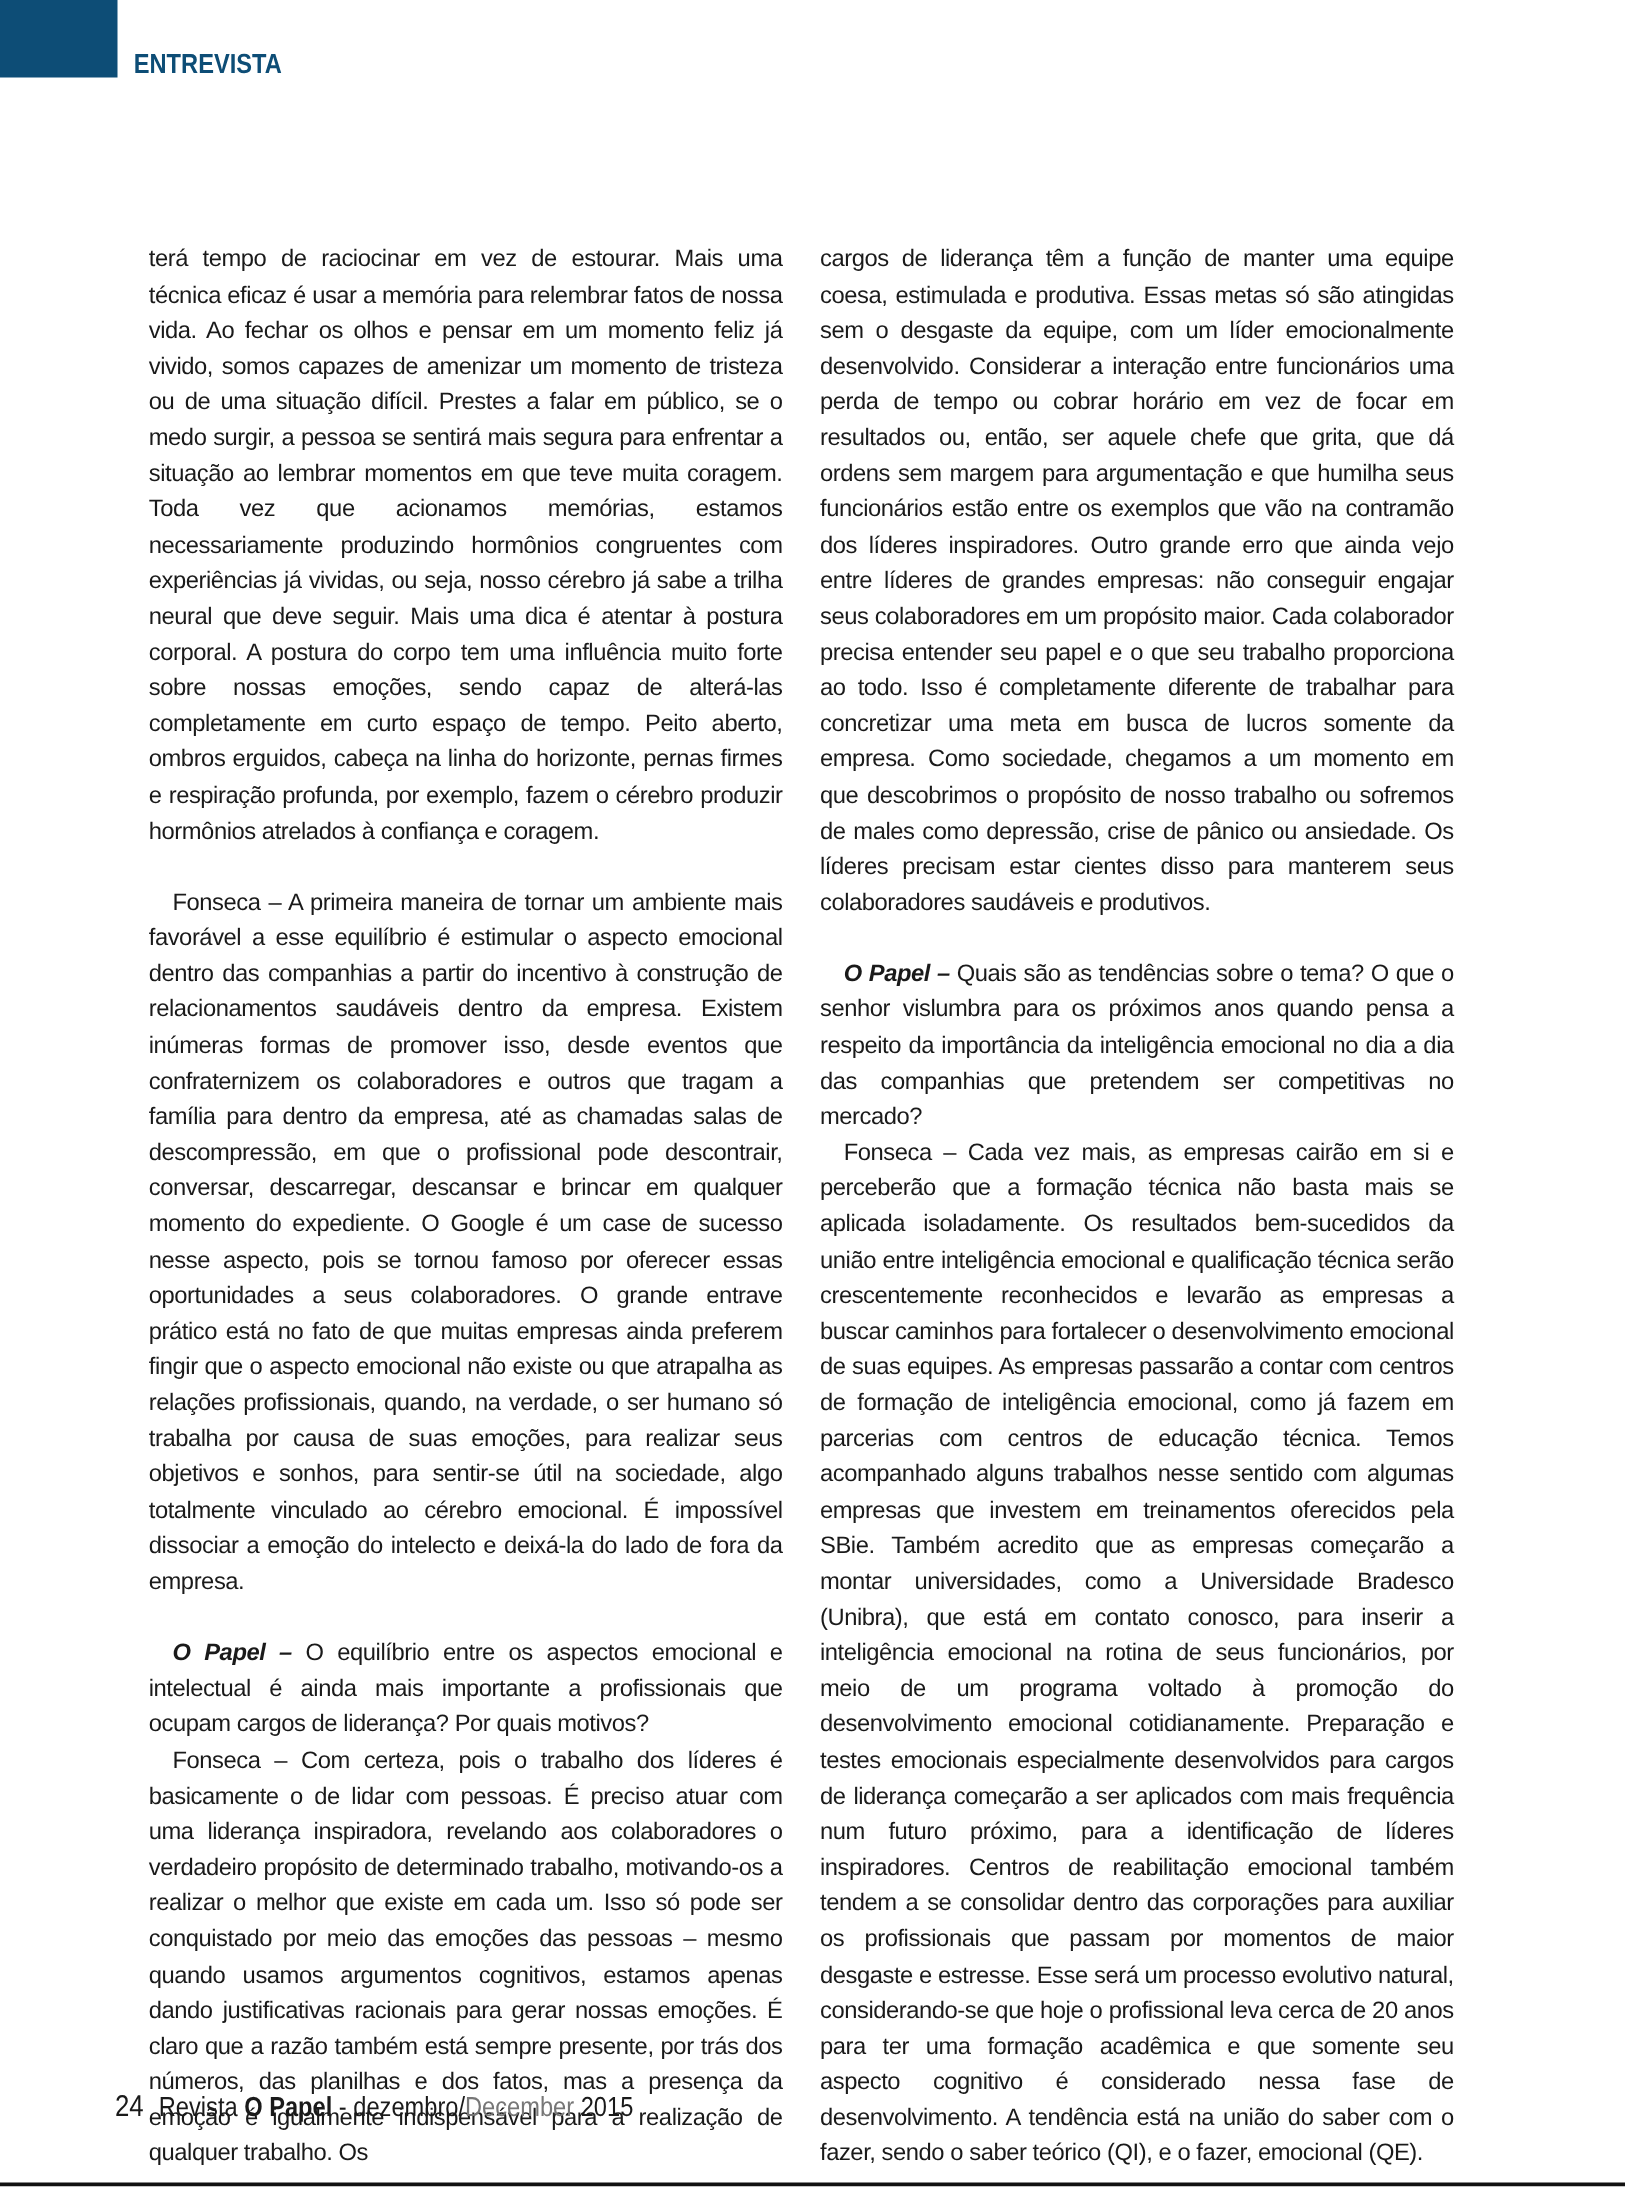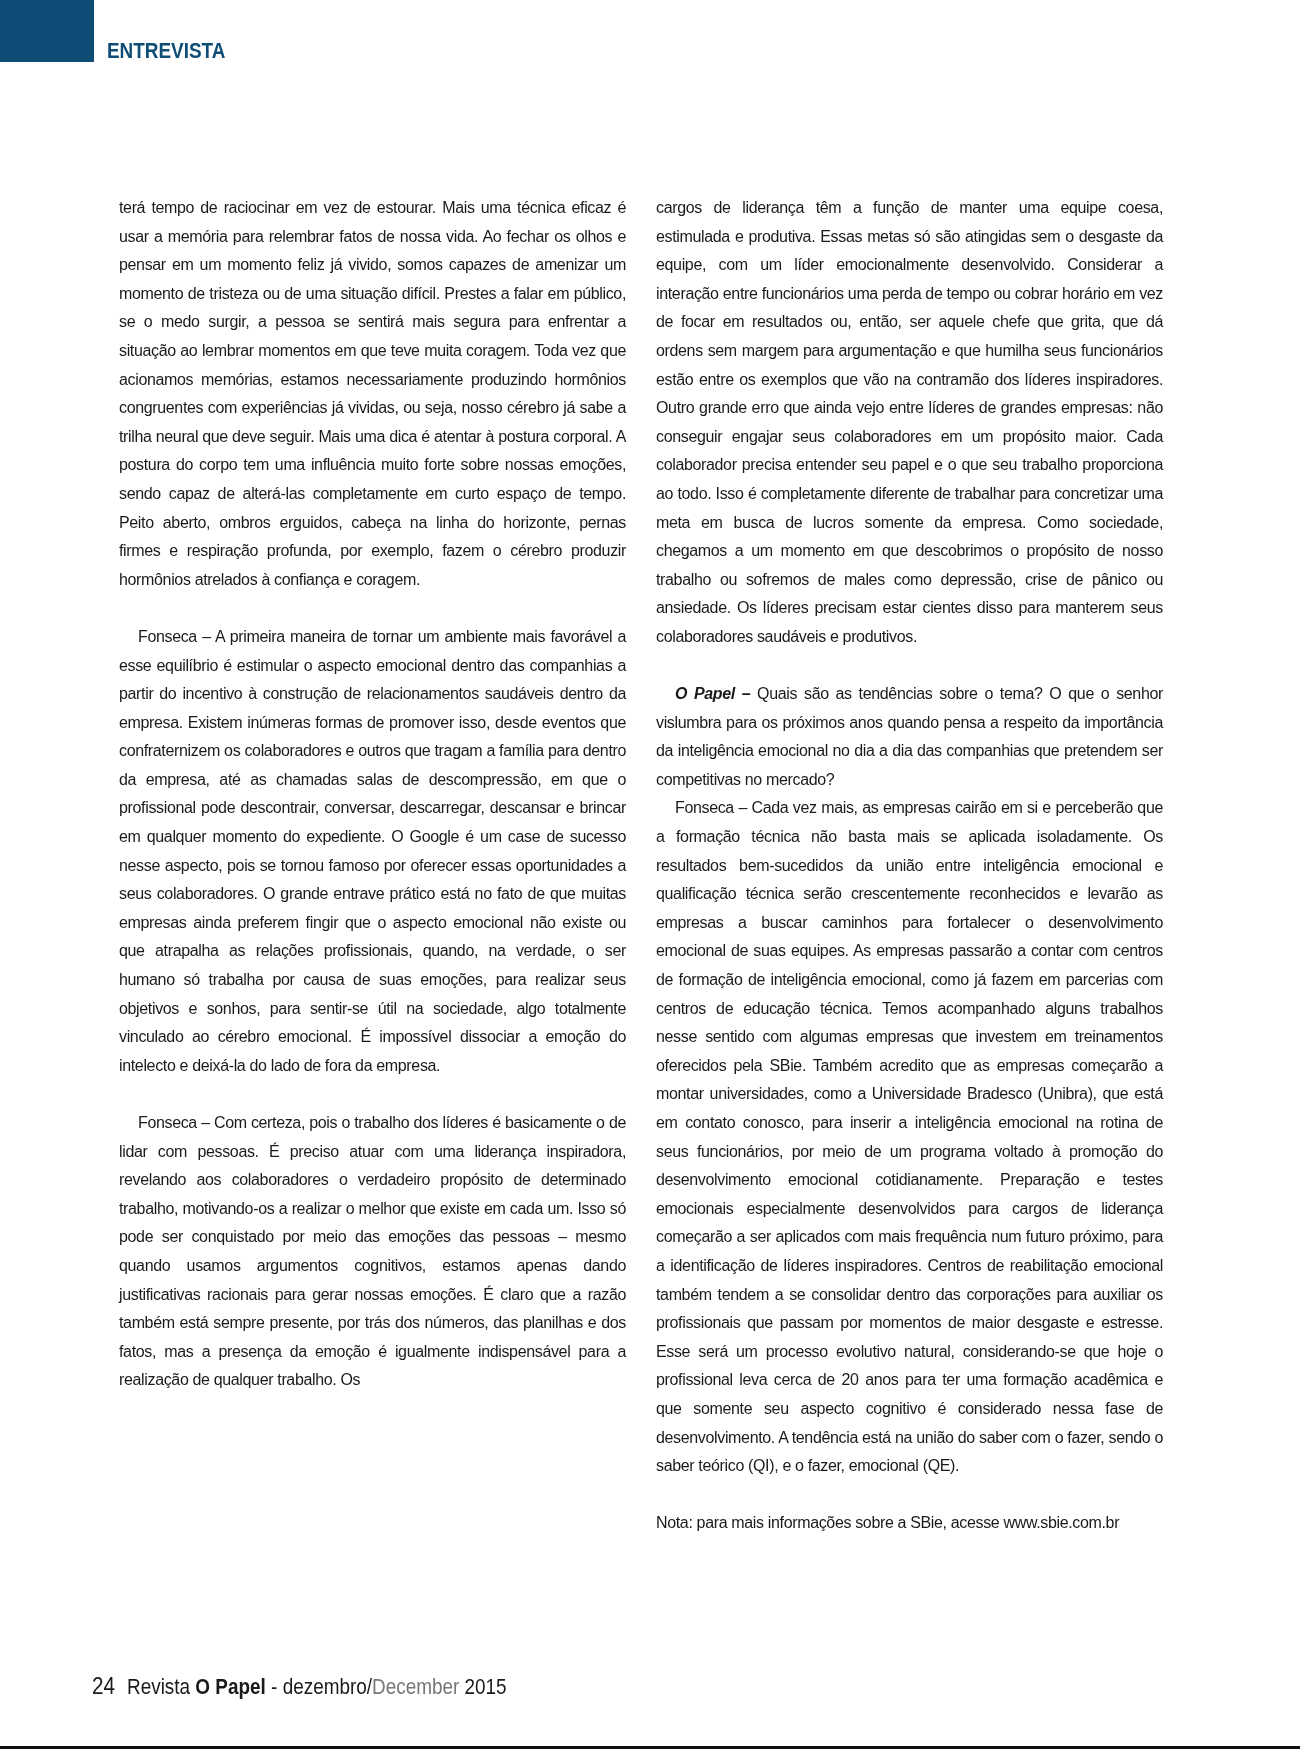--- a/index.html
+++ b/index.html
@@ -1,19 +1,19 @@
 <!DOCTYPE html>
 <html><head>
   <meta charset="utf-8">
   <style>
     html, body { margin:0; padding:0; background:#ffffff; }
     body { width:1300px; height:1750px; position:relative; overflow:hidden; font-family:"Liberation Sans", sans-serif; color:#1a1a1a; }
     .top-block { position:absolute; left:0; top:0; width:94px; height:62px; background:#0d4d76; }
     .section-label { position:absolute; left:107px; top:38px; font-family:"Liberation Sans", sans-serif; font-weight:bold; font-size:22px; color:#0d4d76; letter-spacing:0px; transform:scaleX(0.86); transform-origin:left top; }
-    .column { position:absolute; top:194px; width:507px; font-size:16px; line-height:28.6px; text-align:justify; letter-spacing:-0.35px; word-spacing:0px; }
+    .column { position:absolute; top:194px; width:507px; font-size:19px; line-height:28.6px; text-align:justify; letter-spacing:-0.35px; word-spacing:0px; }
     .col-left { left:119px; }
     .col-right { left:656px; }
     .column p { margin:0; }
     .gap { height:28.6px; }
     .indent { text-indent:19px; }
     .q-label { font-weight:bold; font-style:italic; }
     .a-label { font-weight:normal; }
     .footer { position:absolute; left:92px; top:1672px; font-size:22px; color:#1a1a1a; transform:scaleX(0.86); transform-origin:left top; white-space:nowrap; }
     .footer .page-num { margin-right:14px; font-size:24px; }
     .footer .mag-name { font-weight:bold; }
@@ -24,20 +24,21 @@
 <body>
 
 <div class="top-block"></div>
 <div class="section-label">ENTREVISTA</div>
 
 <div class="column col-left">
   <p>terá tempo de raciocinar em vez de estourar. Mais uma técnica eficaz é usar a memória para relembrar fatos de nossa vida. Ao fechar os olhos e pensar em um momento feliz já vivido, somos capazes de amenizar um momento de tristeza ou de uma situação difícil. Prestes a falar em público, se o medo surgir, a pessoa se sentirá mais segura para enfrentar a situação ao lembrar momentos em que teve muita coragem. Toda vez que acionamos memórias, estamos necessariamente produzindo hormônios congruentes com experiências já vividas, ou seja, nosso cérebro já sabe a trilha neural que deve seguir. Mais uma dica é atentar à postura corporal. A postura do corpo tem uma influência muito forte sobre nossas emoções, sendo capaz de alterá-las completamente em curto espaço de tempo. Peito aberto, ombros erguidos, cabeça na linha do horizonte, pernas firmes e respiração profunda, por exemplo, fazem o cérebro produzir hormônios atrelados à confiança e coragem.</p>
   <div class="gap"></div>
   <p class="indent"><span class="a-label">Fonseca –</span><span> A primeira maneira de tornar um ambiente mais favorável a esse equilíbrio é estimular o aspecto emocional dentro das companhias a partir do incentivo à construção de relacionamentos saudáveis dentro da empresa. Existem inúmeras formas de promover isso, desde eventos que confraternizem os colaboradores e outros que tragam a família para dentro da empresa, até as chamadas salas de descompressão, em que o profissional pode descontrair, conversar, descarregar, descansar e brincar em qualquer momento do expediente. O Google é um case de sucesso nesse aspecto, pois se tornou famoso por oferecer essas oportunidades a seus colaboradores. O grande entrave prático está no fato de que muitas empresas ainda preferem fingir que o aspecto emocional não existe ou que atrapalha as relações profissionais, quando, na verdade, o ser humano só trabalha por causa de suas emoções, para realizar seus objetivos e sonhos, para sentir-se útil na sociedade, algo totalmente vinculado ao cérebro emocional. É impossível dissociar a emoção do intelecto e deixá-la do lado de fora da empresa.</span></p>
   <div class="gap"></div>
+  <p class="indent"><span class="q-label">O Papel –</span><span> O equilíbrio entre os aspectos emocional e intelectual é ainda mais importante a profissionais que ocupam cargos de liderança? Por quais motivos?</span></p>
   <p class="indent"><span class="a-label">Fonseca –</span><span> Com certeza, pois o trabalho dos líderes é basicamente o de lidar com pessoas. É preciso atuar com uma liderança inspiradora, revelando aos colaboradores o verdadeiro propósito de determinado trabalho, motivando-os a realizar o melhor que existe em cada um. Isso só pode ser conquistado por meio das emoções das pessoas – mesmo quando usamos argumentos cognitivos, estamos apenas dando justificativas racionais para gerar nossas emoções. É claro que a razão também está sempre presente, por trás dos números, das planilhas e dos fatos, mas a presença da emoção é igualmente indispensável para a realização de qualquer trabalho. Os</span></p>
 </div>
 
 <div class="column col-right">
   <p>cargos de liderança têm a função de manter uma equipe coesa, estimulada e produtiva. Essas metas só são atingidas sem o desgaste da equipe, com um líder emocionalmente desenvolvido. Considerar a interação entre funcionários uma perda de tempo ou cobrar horário em vez de focar em resultados ou, então, ser aquele chefe que grita, que dá ordens sem margem para argumentação e que humilha seus funcionários estão entre os exemplos que vão na contramão dos líderes inspiradores. Outro grande erro que ainda vejo entre líderes de grandes empresas: não conseguir engajar seus colaboradores em um propósito maior. Cada colaborador precisa entender seu papel e o que seu trabalho proporciona ao todo. Isso é completamente diferente de trabalhar para concretizar uma meta em busca de lucros somente da empresa. Como sociedade, chegamos a um momento em que descobrimos o propósito de nosso trabalho ou sofremos de males como depressão, crise de pânico ou ansiedade. Os líderes precisam estar cientes disso para manterem seus colaboradores saudáveis e produtivos.</p>
   <div class="gap"></div>
   <p class="indent"><span class="q-label">O Papel –</span><span> Quais são as tendências sobre o tema? O que o senhor vislumbra para os próximos anos quando pensa a respeito da importância da inteligência emocional no dia a dia das companhias que pretendem ser competitivas no mercado?</span></p>
   <p class="indent"><span class="a-label">Fonseca –</span><span> Cada vez mais, as empresas cairão em si e perceberão que a formação técnica não basta mais se aplicada isoladamente. Os resultados bem-sucedidos da união entre inteligência emocional e qualificação técnica serão crescentemente reconhecidos e levarão as empresas a buscar caminhos para fortalecer o desenvolvimento emocional de suas equipes. As empresas passarão a contar com centros de formação de inteligência emocional, como já fazem em parcerias com centros de educação técnica. Temos acompanhado alguns trabalhos nesse sentido com algumas empresas que investem em treinamentos oferecidos pela SBie. Também acredito que as empresas começarão a montar universidades, como a Universidade Bradesco (Unibra), que está em contato conosco, para inserir a inteligência emocional na rotina de seus funcionários, por meio de um programa voltado à promoção do desenvolvimento emocional cotidianamente. Preparação e testes emocionais especialmente desenvolvidos para cargos de liderança começarão a ser aplicados com mais frequência num futuro próximo, para a identificação de líderes inspiradores. Centros de reabilitação emocional também tendem a se consolidar dentro das corporações para auxiliar os profissionais que passam por momentos de maior desgaste e estresse. Esse será um processo evolutivo natural, considerando-se que hoje o profissional leva cerca de 20 anos para ter uma formação acadêmica e que somente seu aspecto cognitivo é considerado nessa fase de desenvolvimento. A tendência está na união do saber com o fazer, sendo o saber teórico (QI), e o fazer, emocional (QE).</span></p>
   <div class="gap"></div>
   <p><span class="a-label">Nota:</span><span> para mais informações sobre a SBie, acesse www.sbie.com.br</span></p>

